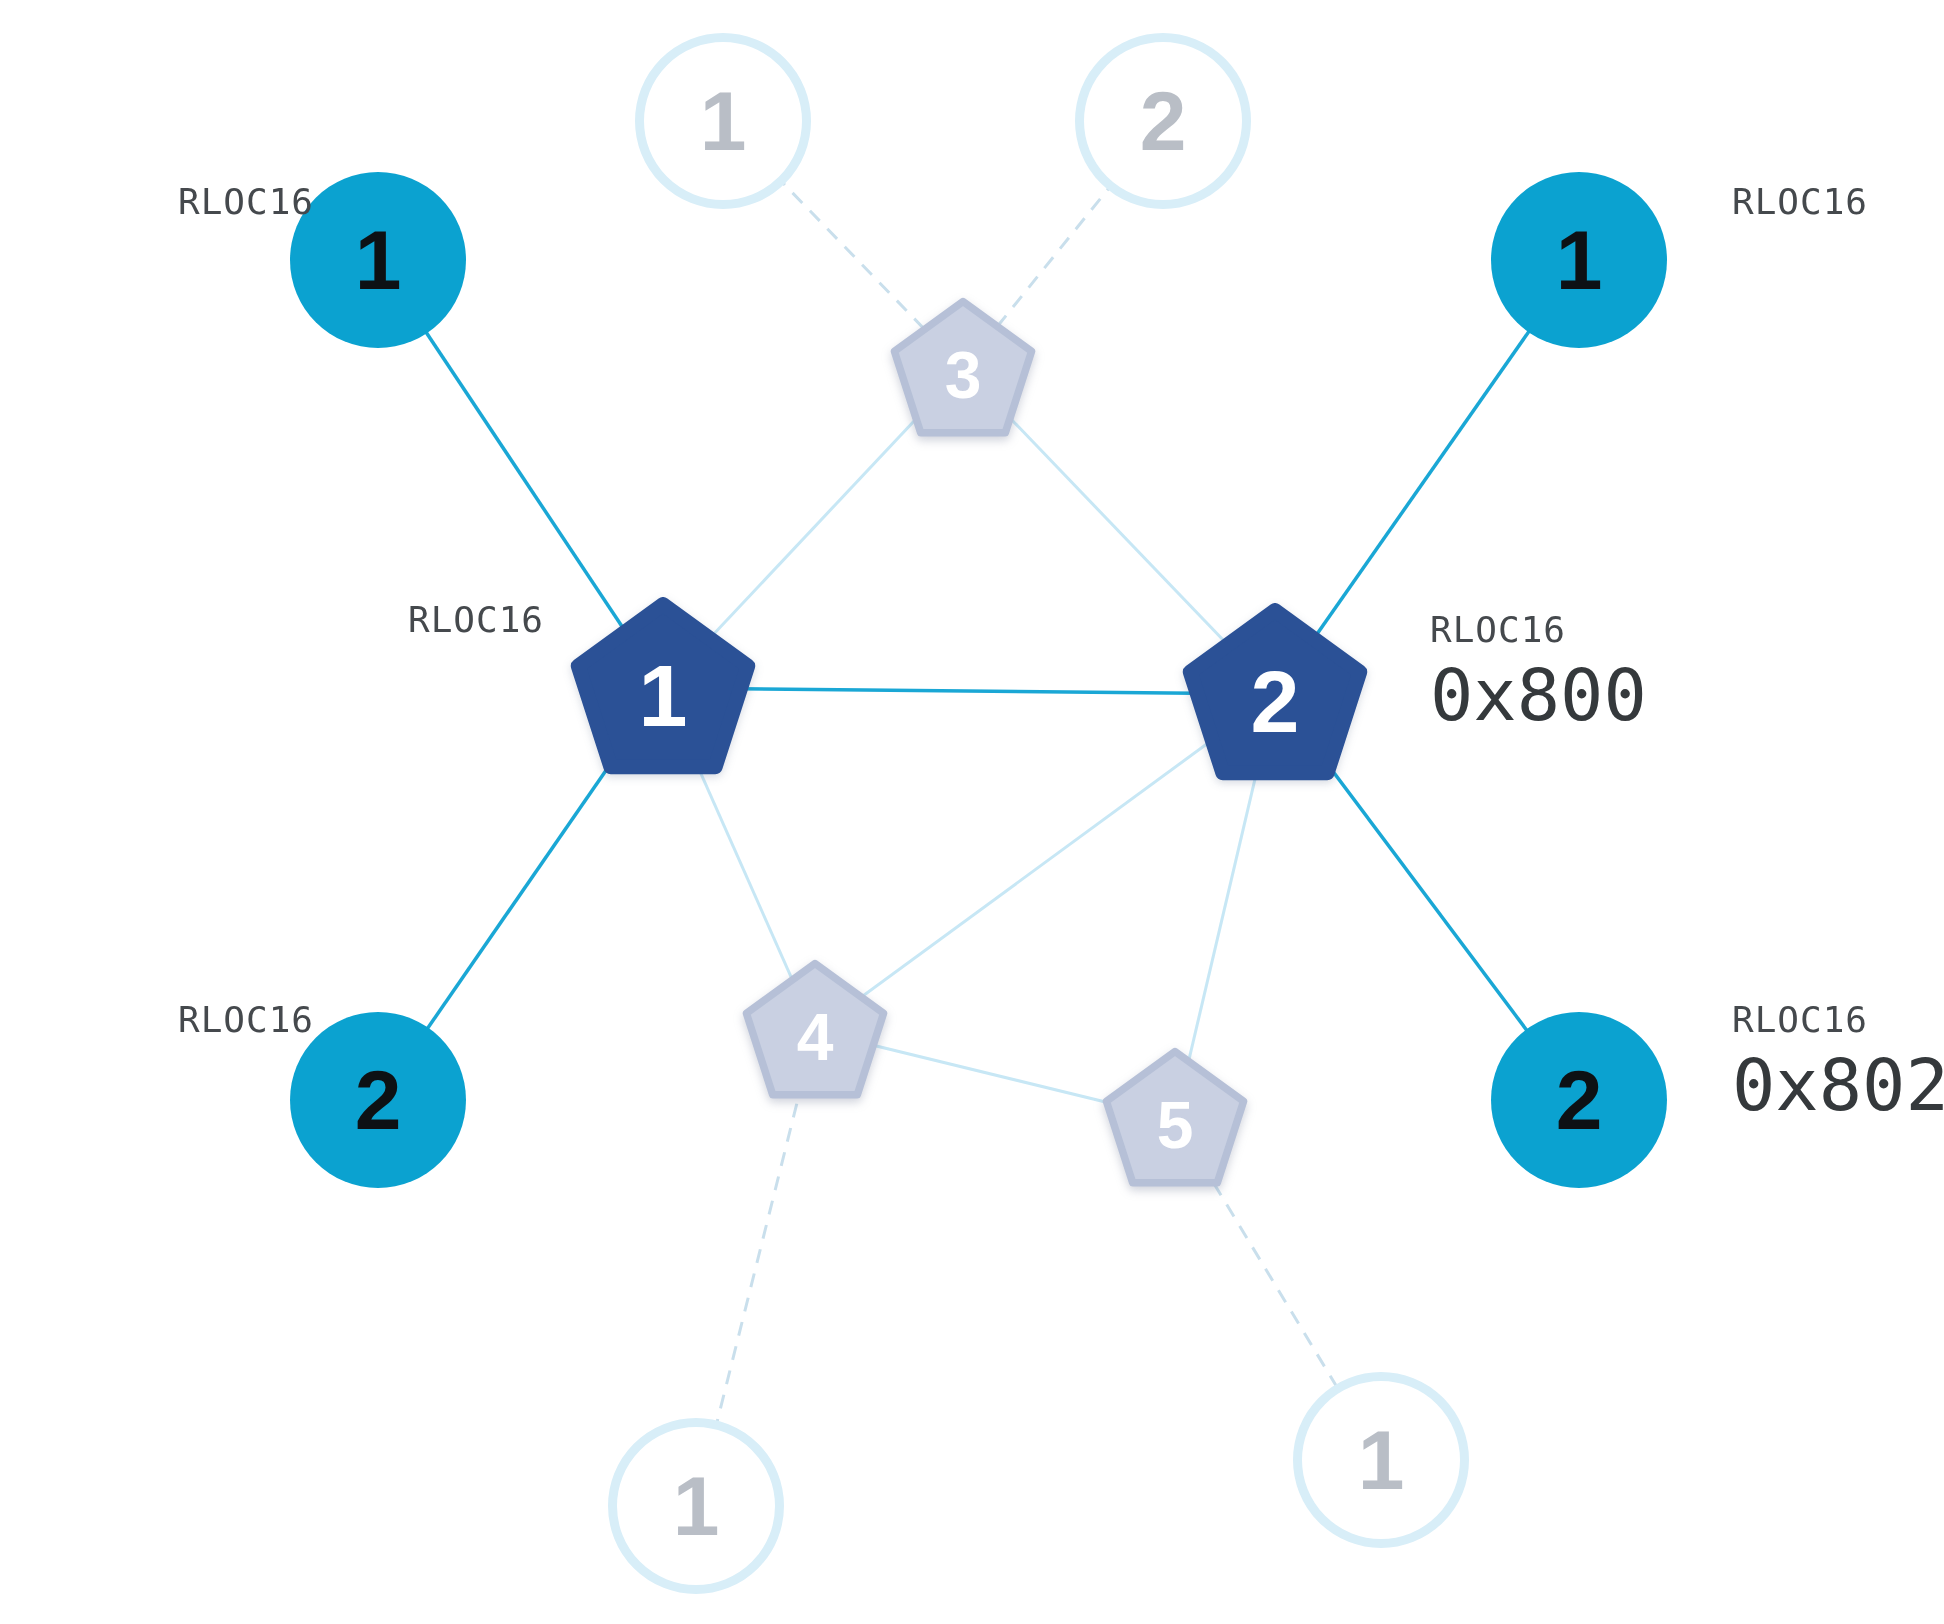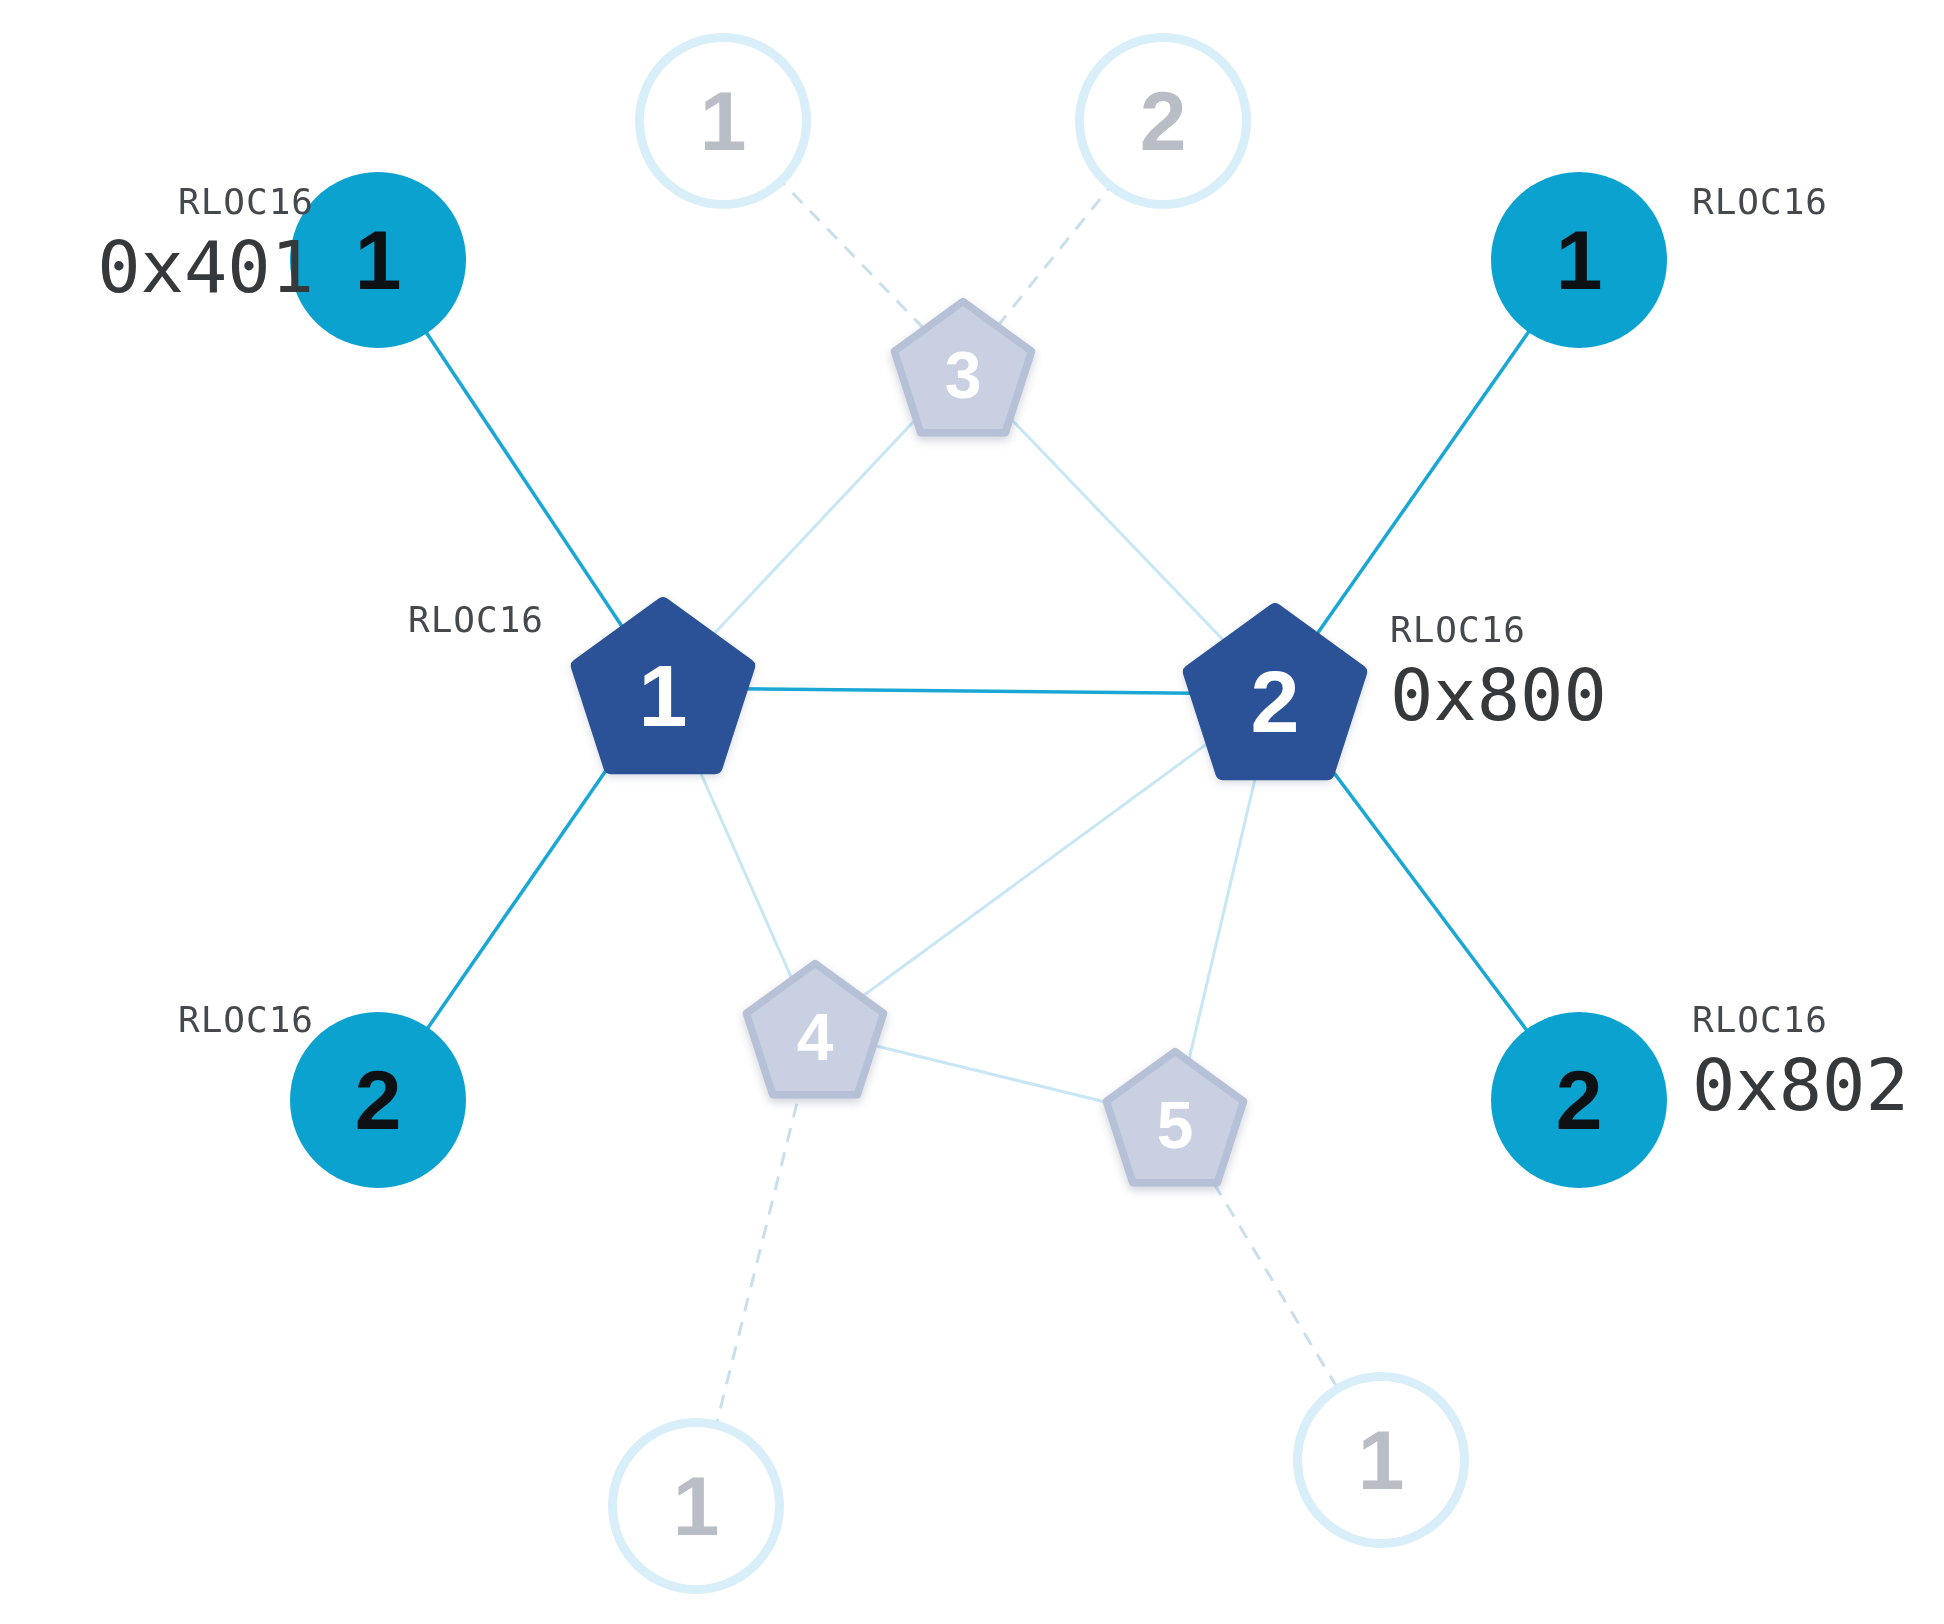--- a/index.html
+++ b/index.html
@@ -30,21 +30,21 @@
 
   .pent svg { position:absolute; left:0; top:0; width:100%; height:100%; overflow:visible; }
   .pent .num { position:relative; z-index:1; color:#ffffff; font-weight:700; line-height:1; }
   .pent.active { width:186px; height:178px; filter:drop-shadow(0 3px 4px rgba(40,60,100,.18)); }
   .pent.active .num { font-size:88px; margin-top:16px; }
   .pent.active polygon { stroke:#2b5196; stroke-width:8; stroke-linejoin:round; }
   .pent.ghost { width:150px; height:144px; filter:drop-shadow(0 4px 5px rgba(100,110,140,.30)); }
   .pent.ghost .num { font-size:66px; margin-top:12px; }
   .pent.ghost polygon { stroke:#b6c0d7; stroke-width:5; stroke-linejoin:round; }
 
-  .rloc { position:absolute; display:flex; flex-direction:column; gap:8px; align-items:flex-start; text-align:left; }
+  .rloc { position:absolute; display:flex; flex-direction:column; gap:8px; align-items:flex-start; text-align:left;margin-left:40px; }
   .rloc.right-align { align-items:flex-end; text-align:right; }
   .rloc .t { font-family:"DejaVu Sans Mono", monospace; font-size:36px; color:#45494d; letter-spacing:1px; line-height:1.1; }
   .rloc .v { font-family:"DejaVu Sans Mono", monospace; font-size:72px; color:#35393c; line-height:1.05; }
 </style>
 </head>
 <body>
 
 <div class="stage">
 
   <svg class="links">
@@ -121,21 +121,20 @@
   </div>
   <div class="node pent active" style="left:1275px; top:694px;">
     <svg viewBox="0 0 100 96">
       <polygon points="50,3 95.7,36.2 78.2,90.5 21.8,90.5 4.3,36.2" fill="#2b5196"></polygon>
     </svg>
     <span class="num">2</span>
   </div>
 
   <div class="rloc right-align" style="right:1630px; top:182px;">
     <div class="t">RLOC16</div>
-    <div class="v">0x401</div>
   </div>
   <div class="rloc right-align" style="right:1400px; top:600px;">
     <div class="t">RLOC16</div>
   </div>
   <div class="rloc right-align" style="right:1630px; top:1000px;">
     <div class="t">RLOC16</div>
   </div>
   <div class="rloc" style="left:1692px; top:182px;">
     <div class="t">RLOC16</div>
   </div>

